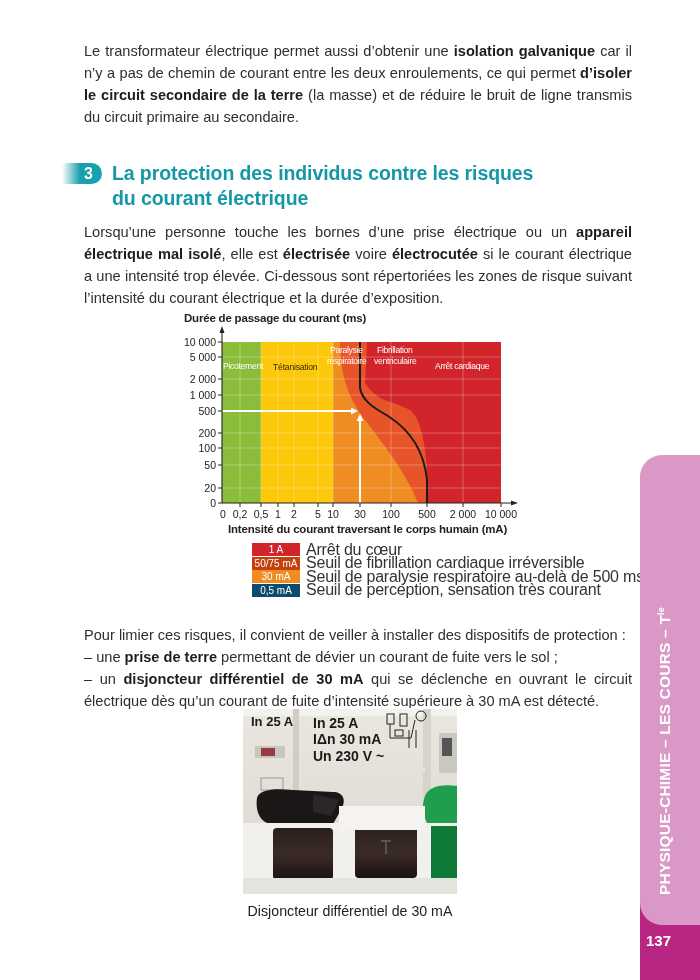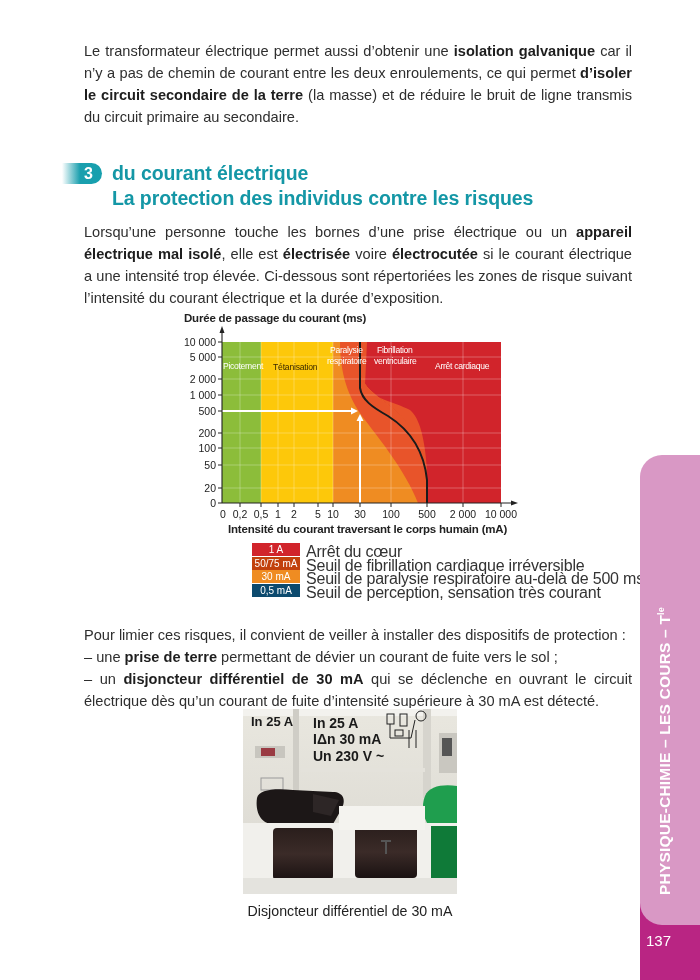--- a/index.html
+++ b/index.html
@@ -15,47 +15,47 @@
   .section-head { position: absolute; left: 62px; top: 161px; width: 480px; }
   .badge { position: absolute; left: 0; top: 2px; width: 40px; height: 21px; border-radius: 0 11px 11px 0;
            background: linear-gradient(to right, rgba(23,154,170,0) 0%, #1a9fae 45%, #17a0ae 100%); }
   .badge span { position: absolute; right: 9px; top: 0; font-weight: bold; color: #fff; font-size: 16px; line-height: 21px; }
   .section-title { position: absolute; left: 50px; top: 0; font-size: 19.5px; line-height: 25px; font-weight: bold; color: #1497a6; letter-spacing: -0.1px; }
 
   .chart { position: absolute; left: 0; top: 0; width: 700px; height: 620px; pointer-events: none; }
   .chart * { pointer-events: auto; }
 
   .legend { position: absolute; left: 240px; top: 543px; }
-  .legend-row { display: flex; align-items: flex-start; height: 13.5px; padding-left: 12px; }
+  .legend-row { display: flex; align-items: center; height: 13.5px; padding-left: 12px; }
   .legend-swatch { width: 48px; height: 13px; font-family: "Liberation Sans", sans-serif; font-size: 10px; color: #fff; text-align: center; line-height: 13px; }
   .legend-label { margin-left: 6px; font-size: 16px; color: #333; font-family: "Liberation Sans", sans-serif; letter-spacing: -0.2px; }
 
   .photo { position: absolute; left: 243px; top: 708px; width: 214px; height: 186px; overflow: hidden; background: #e6e4dc; }
   .caption { position: absolute; left: 230px; top: 903px; width: 240px; text-align: center; font-size: 14.2px; color: #222; }
 
   .side-tab { position: absolute; left: 640px; top: 455px; width: 60px; height: 470px; background: #d998c5; border-radius: 22px 0 0 22px; }
   .side-bottom { position: absolute; left: 640px; top: 902px; width: 60px; height: 78px; background: #b92583; }
   .side-bottom-cover { position: absolute; left: 640px; top: 902px; width: 60px; height: 23px; background: #d998c5; border-radius: 0 0 0 22px; }
   .side-text { position: absolute; left: 656px; top: 895px; transform-origin: 0 0; transform: rotate(-90deg); white-space: nowrap;
                font-size: 15.5px; font-weight: bold; color: #ffffff; letter-spacing: 0.2px; width: 345px; }
   .side-text sup { font-size: 9px; }
-  .page-num { position: absolute; left: 646px; top: 932px; font-size: 15px; font-weight: normal; color: #fff; }
+  .page-num { position: absolute; left: 646px; top: 932px; font-size: 15px; font-weight: bold; color: #fff; }
 </style>
 </head>
 <body>
 
 <div class="para" id="p1"><span>Le transformateur électrique permet aussi d’obtenir une </span><b>isolation galvanique</b><span> car il n’y a pas de chemin de courant entre les deux enroulements, ce qui permet </span><b>d’isoler le circuit secondaire de la terre</b><span> (la masse) et de réduire le bruit de ligne transmis du circuit primaire au secondaire.</span></div>
 
 <div class="section-head">
   <div class="badge">
       <span>3</span>
     </div>
   <div class="section-title">
+    <div>La protection des individus contre les risques</div>
     <div>du courant électrique</div>
-    <div>La protection des individus contre les risques</div>
   </div>
 </div>
 
 <div class="para" id="p2"><span>Lorsqu’une personne touche les bornes d’une prise électrique ou un </span><b>appareil électrique mal isolé</b><span>, elle est </span><b>électrisée</b><span> voire </span><b>électrocutée</b><span> si le courant électrique a une intensité trop élevée. Ci-dessous sont répertoriées les zones de risque suivant l’intensité du courant électrique et la durée d’exposition.</span></div>
 
 <svg class="chart" viewBox="0 0 700 620" width="700" height="620" xmlns="http://www.w3.org/2000/svg" font-family="Liberation Sans, sans-serif">
 
   <text x="184" y="322" font-size="11.5" fill="#222" font-weight="bold" letter-spacing="-0.2">Durée de passage du courant (ms)</text>
 
   <rect x="222" y="342" width="39" height="161" fill="#8cbd3a"></rect>

